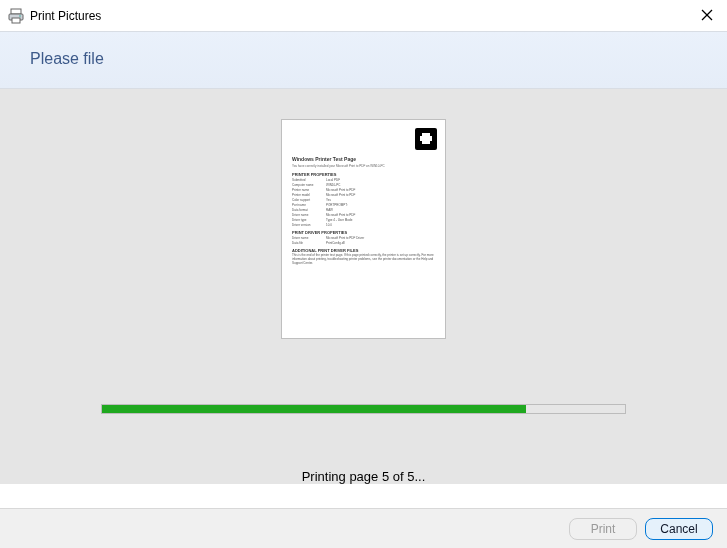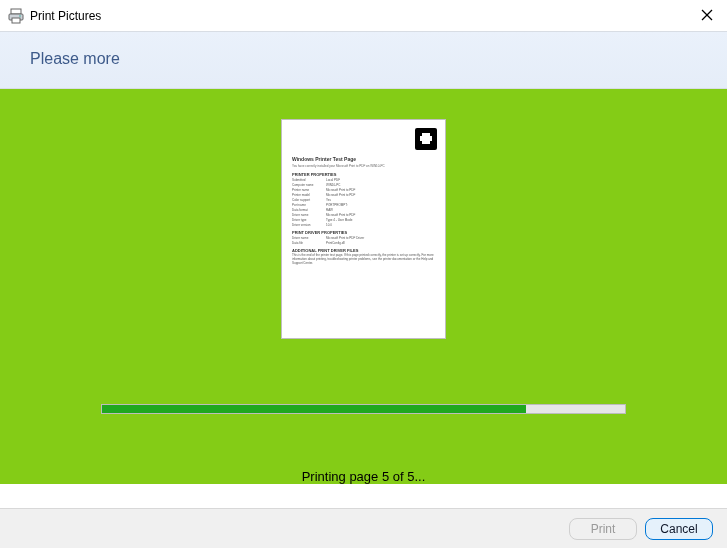--- a/index.html
+++ b/index.html
@@ -41,21 +41,21 @@
       background: linear-gradient(#eaf1fb, #e5edf8);
       border-top: 1px solid #d8dde4;
       border-bottom: 1px solid #d8dde4;
       padding: 18px 30px 20px 30px;
     }
     .banner-text {
       color: #3d5a8a;
       font-size: 16px;
     }
     .content {
-      background: #84cc16;
+      background: #e5e5e5;
       height: 395px;
       position: relative;
       display: flex;
       flex-direction: column;
       align-items: center;
       gap: 29px;
     }
     .preview {
       width: 165px;
       height: 240px;
@@ -178,21 +178,21 @@
   <span class="title">Print Pictures</span>
   <div class="close-btn">
     <svg viewBox="0 0 12 12" width="12" height="12">
       <line x1="1" y1="1" x2="11" y2="11" stroke="#000" stroke-width="1.2"></line>
       <line x1="11" y1="1" x2="1" y2="11" stroke="#000" stroke-width="1.2"></line>
     </svg>
   </div>
 </div>
 
 <div class="banner">
-  <div class="banner-text">Please more</div>
+  <div class="banner-text">Please file</div>
 </div>
 
 <div class="content">
   <div class="preview">
     <div class="picon">
       <svg viewBox="0 0 14 14" width="14" height="14">
         <rect x="3" y="1" width="8" height="3" fill="#fff"></rect>
         <rect x="1" y="4" width="12" height="5" fill="#fff"></rect>
         <rect x="3" y="8" width="8" height="4" fill="#fff"></rect>
       </svg>

